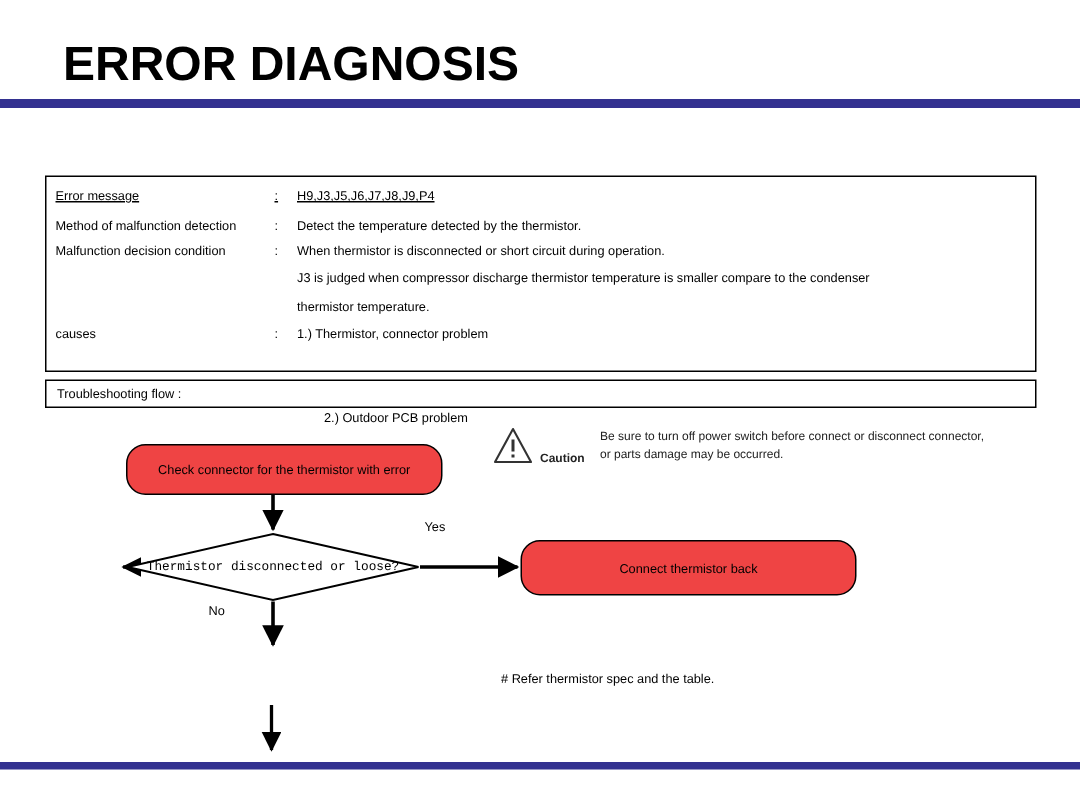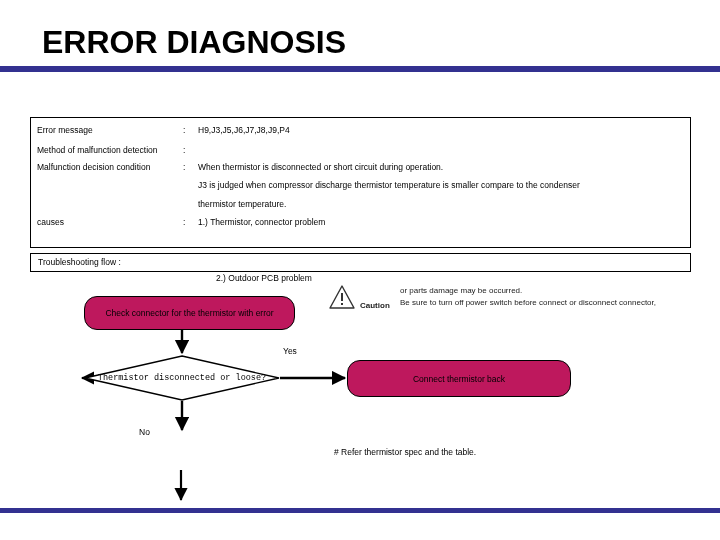--- a/index.html
+++ b/index.html
@@ -69,21 +69,21 @@
   .info-row {
     position: absolute;
     font-size: 8.5px;
     color: #000000;
     white-space: nowrap;
   }
   .lbl { left: 6px; }
   .colon { left: 152px; }
   .val { left: 167px; }
   .val-indent { left: 167px; }
-  .r1 { top: 7px; }
+  .r1 { top: 7px; text-decoration: underline; }
   .r2 { top: 27px; }
   .r3 { top: 44px; }
   .r4 { top: 62px; }
   .r5 { top: 81px; }
   .r6 { top: 99px; }
   .r7 { top: 116px; }
   .cause-sub { left: 185px; margin-top: 39px; }
 
   
   .flow-header {
@@ -102,21 +102,21 @@
     top: 3px;
     font-size: 8.5px;
     white-space: nowrap;
   }
 
   
   .flow-box {
     position: absolute;
     border: 1.6px solid #000000;
     border-radius: 13px;
-    background: #be185d;
+    background: #ef4444;
     box-sizing: border-box;
     display: flex;
     align-items: center;
     justify-content: center;
     font-size: 8.5px;
     text-align: center;
     color: #000000;
   }
   #box-check-connector {
     left: 84px;
@@ -159,21 +159,21 @@
     font-family: Liberation Mono, monospace;
   }
 
   .branch-label {
     position: absolute;
     font-size: 8.5px;
     color: #000000;
     white-space: nowrap;
   }
   #label-yes { left: 283px; top: 346px; }
-  #label-no  { left: 139px; top: 402px; margin-top: 25px; }
+  #label-no  { left: 139px; top: 402px; }
 
   .note-text {
     position: absolute;
     left: 334px;
     top: 447px;
     font-size: 8.5px;
     white-space: nowrap;
   }
 
   
@@ -222,20 +222,21 @@
   <div class="slide-title">ERROR DIAGNOSIS</div>
   <div class="rule-top"></div>
 
   <div class="info-box">
     <div class="info-row lbl r1">Error message</div>
     <div class="info-row colon r1">:</div>
     <div class="info-row val r1">H9,J3,J5,J6,J7,J8,J9,P4</div>
 
     <div class="info-row lbl r2">Method of malfunction detection</div>
     <div class="info-row colon r2">:</div>
+    <div class="info-row val r2">Detect  the  temperature detected by the thermistor.</div>
 
     <div class="info-row lbl r3">Malfunction decision  condition</div>
     <div class="info-row colon r3">:</div>
     <div class="info-row val r3">When thermistor is  disconnected or short circuit during operation.</div>
 
     <div class="info-row val-indent r4">J3 is judged when compressor discharge thermistor temperature is smaller compare to the condenser</div>
     <div class="info-row val-indent r5">thermistor temperature.</div>
 
     <div class="info-row lbl r6">causes</div>
     <div class="info-row colon r6">:</div>
@@ -250,22 +251,22 @@
   <div class="caution">
     <div class="caution-icon">
       <svg width="28" height="26" viewBox="0 0 28 26">
         <polygon points="14,2 26,24 2,24" fill="none" stroke="#333333" stroke-width="1.4" stroke-linejoin="round"></polygon>
         <rect x="13" y="9" width="2" height="8" fill="#333333"></rect>
         <rect x="13" y="19" width="2" height="2" fill="#333333"></rect>
       </svg>
     </div>
     <div class="caution-word">Caution</div>
     <div class="caution-text">
+      <div>Be sure to turn off power switch before connect or disconnect connector,</div>
       <div>or parts damage may be occurred.</div>
-      <div>Be sure to turn off power switch before connect or disconnect connector,</div>
     </div>
   </div>
 
   <svg id="connectors">
     <defs>
       <marker id="arrow" markerWidth="7" markerHeight="7" refX="5.5" refY="3" orient="auto">
         <polygon points="0,0 6,3 0,6" fill="#000000"></polygon>
       </marker>
       <marker id="arrowsm" markerWidth="7" markerHeight="7" refX="5.5" refY="3" orient="auto">
         <polygon points="0,0 6,3 0,6" fill="#000000"></polygon>

